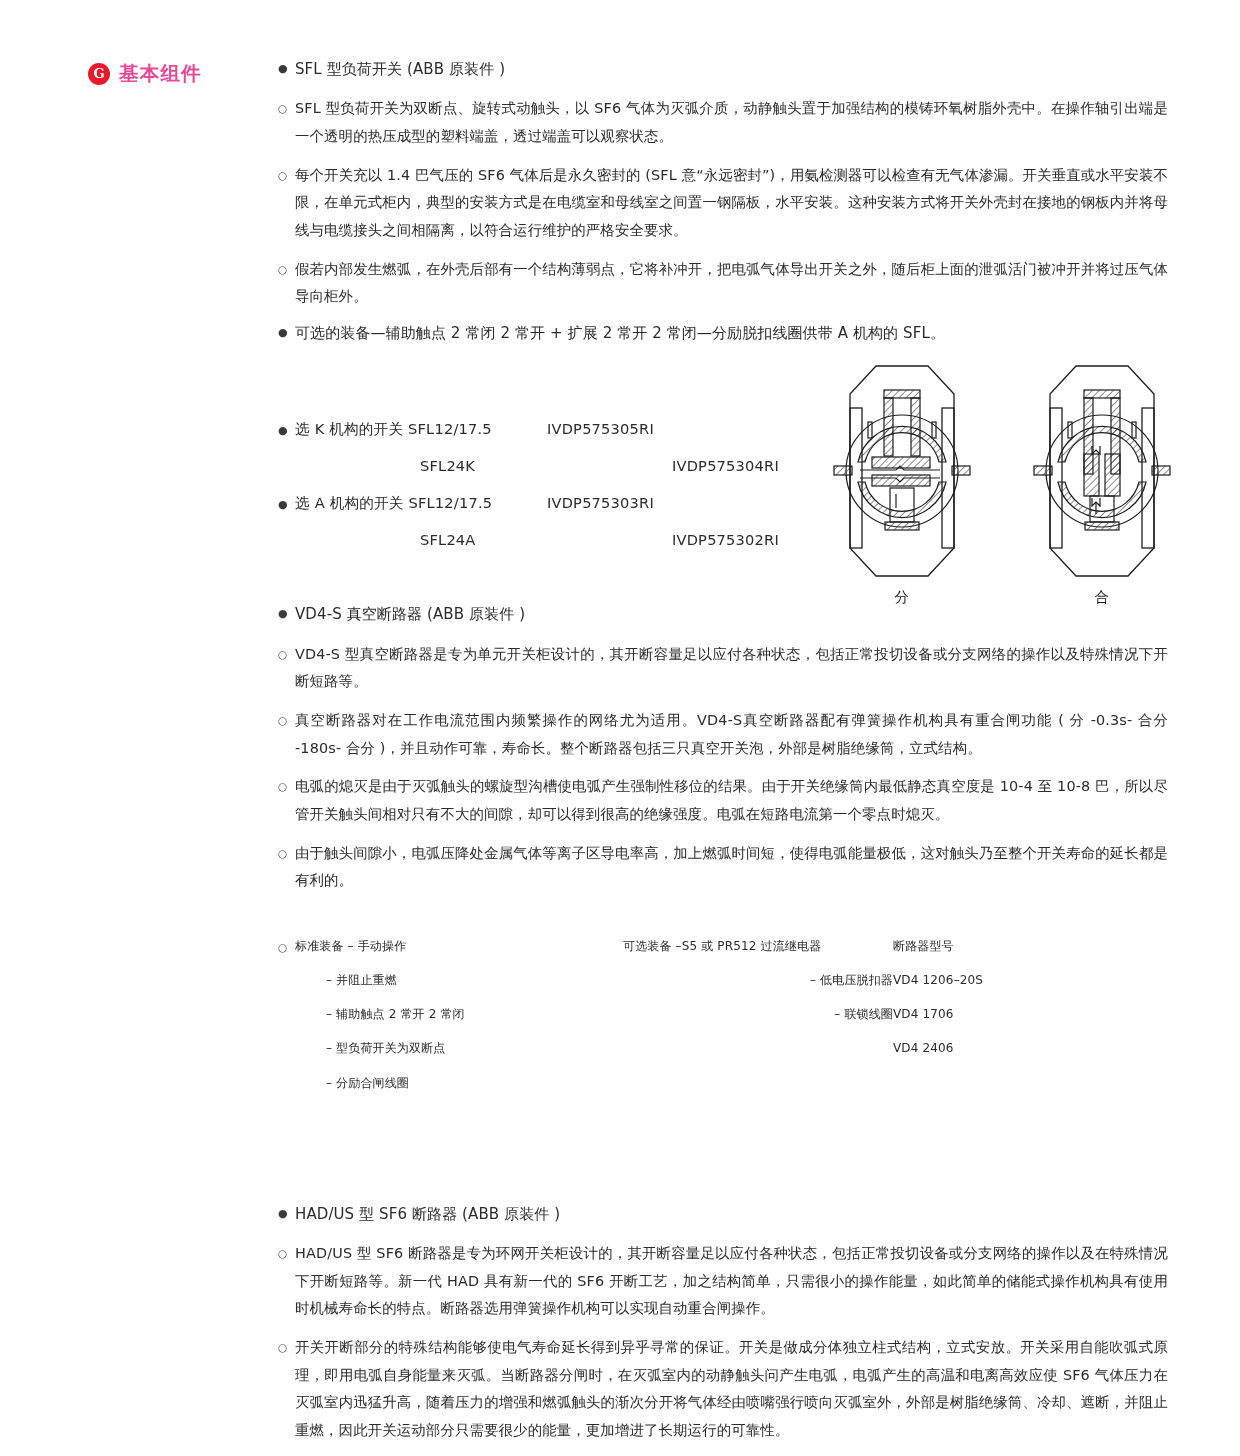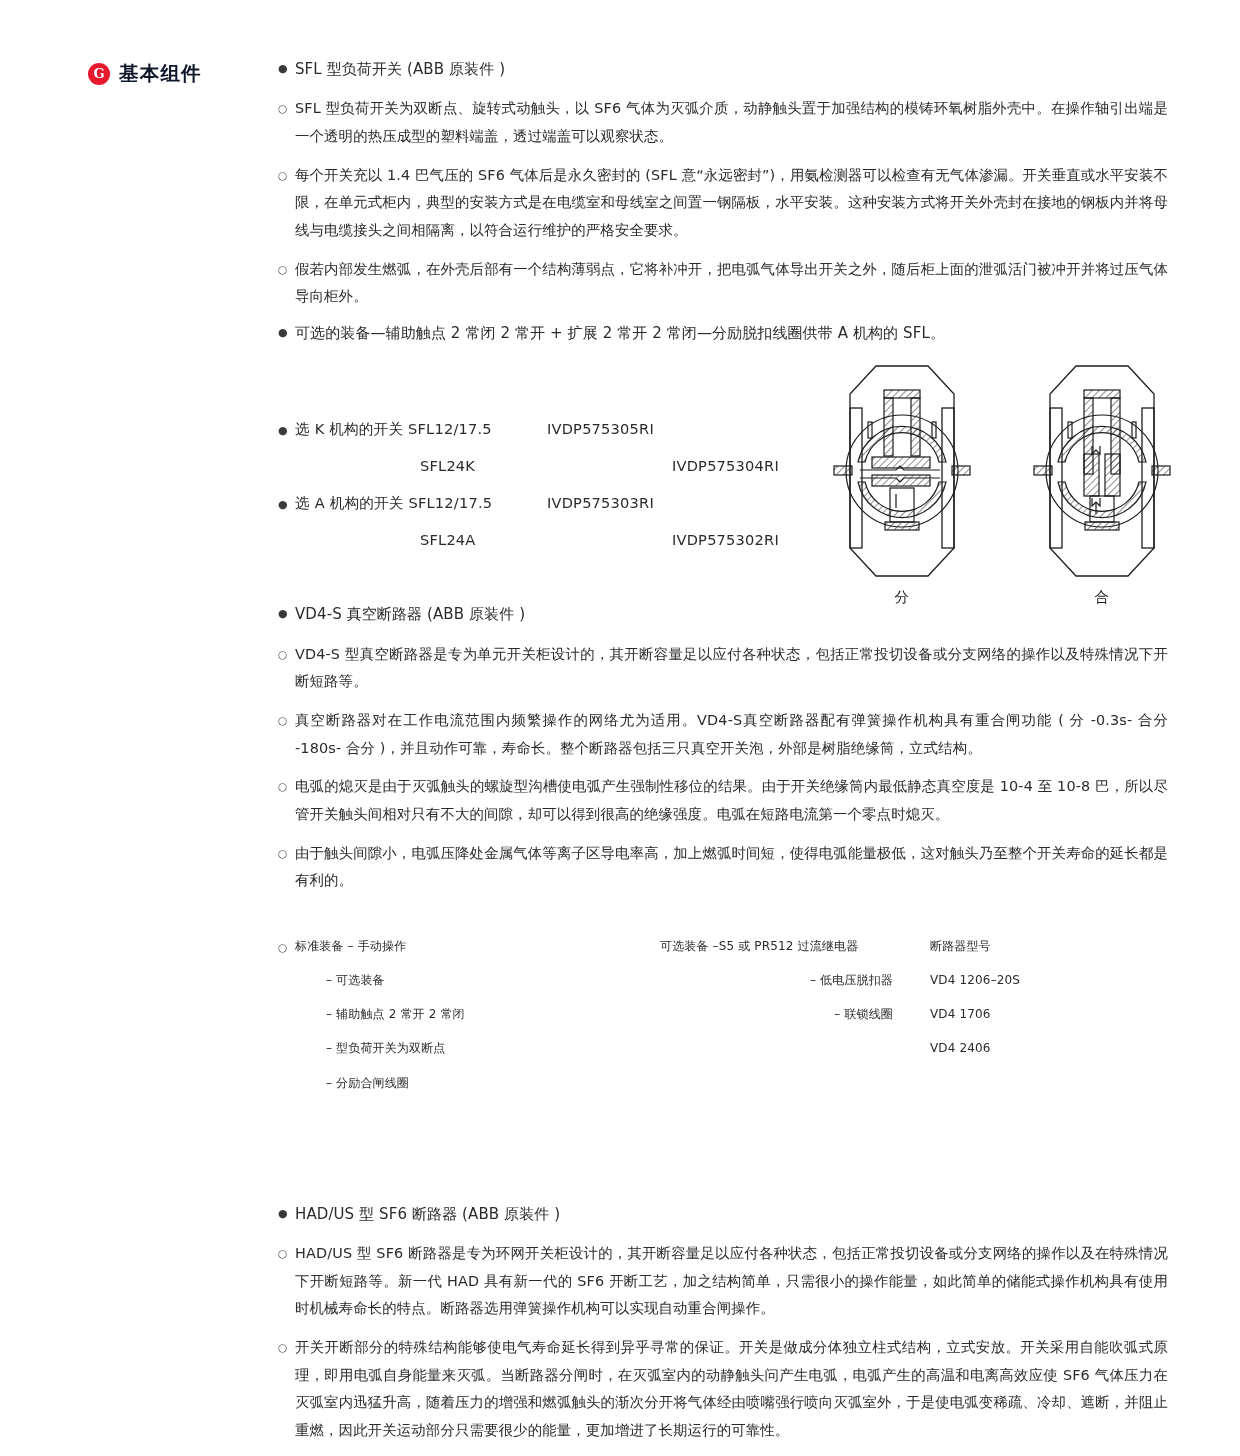--- a/index.html
+++ b/index.html
@@ -33,21 +33,21 @@
     background: #e8192c;
     color: #ffffff;
     font-size: 13px;
     line-height: 22px;
     text-align: center;
     font-weight: bold;
     font-family: "DejaVu Serif", "Liberation Serif", serif;
     flex: 0 0 auto;
   }
   .heading-text {
-    color: #0f172a;
+    color: #ec4899;
     font-size: 19.5px;
     font-weight: bold;
     letter-spacing: 1.2px;
     white-space: nowrap;
   }
 
   
   .content {
     position: absolute;
     left: 278px;
@@ -145,21 +145,21 @@
     content: "○";
     position: absolute;
     left: 0;
     top: 0;
     font-size: 10.5px;
     line-height: 1.45;
     color: #4a4a4a;
   }
   .spec-line.sub { padding-left: 48px; }
   .spec-line.sub-b { padding-left: 22px; text-align: right; }
-  .spec-line.plain { padding-left: 0; margin-left: 37px; }
+  .spec-line.plain { padding-left: 0; }
 
   
   .diagram-area {
     position: absolute;
     left: 828px;
     top: 362px;
     width: 348px;
     height: 250px;
   }
   .diagram-pair {
@@ -229,21 +229,21 @@
     <p class="p-body">电弧的熄灭是由于灭弧触头的螺旋型沟槽使电弧产生强制性移位的结果。由于开关绝缘筒内最低静态真空度是 10-4 至 10-8 巴，所以尽管开关触头间相对只有不大的间隙，却可以得到很高的绝缘强度。电弧在短路电流第一个零点时熄灭。</p>
     <p class="p-body">由于触头间隙小，电弧压降处金属气体等离子区导电率高，加上燃弧时间短，使得电弧能量极低，这对触头乃至整个开关寿命的延长都是有利的。</p>
   </div>
 
   <div class="spacer-md"></div>
 
   <div class="spec-table">
 
     <div class="spec-col-a">
       <div class="spec-line head circ">标准装备 – 手动操作</div>
-      <div class="spec-line sub">– 可选装备</div>
+      <div class="spec-line sub">– 并阻止重燃</div>
       <div class="spec-line sub">– 辅助触点 2 常开 2 常闭</div>
       <div class="spec-line sub">– 型负荷开关为双断点</div>
       <div class="spec-line sub">– 分励合闸线圈</div>
     </div>
 
     <div class="spec-col-b">
       <div class="spec-line plain">可选装备 –S5 或 PR512 过流继电器</div>
       <div class="spec-line sub-b">– 低电压脱扣器</div>
       <div class="spec-line sub-b">– 联锁线圈</div>
     </div>
@@ -255,21 +255,21 @@
       <div class="spec-line plain">VD4 2406</div>
     </div>
 
   </div>
 
   <div class="spacer-xl"></div>
 
   <div class="block">
     <p class="p-head">HAD/US 型 SF6 断路器 (ABB 原装件 )</p>
     <p class="p-body">HAD/US 型 SF6 断路器是专为环网开关柜设计的，其开断容量足以应付各种状态，包括正常投切设备或分支网络的操作以及在特殊情况下开断短路等。新一代 HAD 具有新一代的 SF6 开断工艺，加之结构简单，只需很小的操作能量，如此简单的储能式操作机构具有使用时机械寿命长的特点。断路器选用弹簧操作机构可以实现自动重合闸操作。</p>
-    <p class="p-body">开关开断部分的特殊结构能够使电气寿命延长得到异乎寻常的保证。开关是做成分体独立柱式结构，立式安放。开关采用自能吹弧式原理，即用电弧自身能量来灭弧。当断路器分闸时，在灭弧室内的动静触头问产生电弧，电弧产生的高温和电离高效应使 SF6 气体压力在灭弧室内迅猛升高，随着压力的增强和燃弧触头的渐次分开将气体经由喷嘴强行喷向灭弧室外，于是使电弧变稀疏、冷却、遮断，并阻止重燃，因此开关运动部分只需要很少的能量，更加增进了长期运行的可靠性。</p>
+    <p class="p-body">开关开断部分的特殊结构能够使电气寿命延长得到异乎寻常的保证。开关是做成分体独立柱式结构，立式安放。开关采用自能吹弧式原理，即用电弧自身能量来灭弧。当断路器分闸时，在灭弧室内的动静触头问产生电弧，电弧产生的高温和电离高效应使 SF6 气体压力在灭弧室内迅猛升高，随着压力的增强和燃弧触头的渐次分开将气体经由喷嘴强行喷向灭弧室外，外部是树脂绝缘筒、冷却、遮断，并阻止重燃，因此开关运动部分只需要很少的能量，更加增进了长期运行的可靠性。</p>
   </div>
 
 </div>
 
 <div class="diagram-area">
   <div class="diagram-pair">
 
     <div class="diagram-unit">
       <svg width="148" height="218" viewBox="0 0 148 218">
         <defs>

